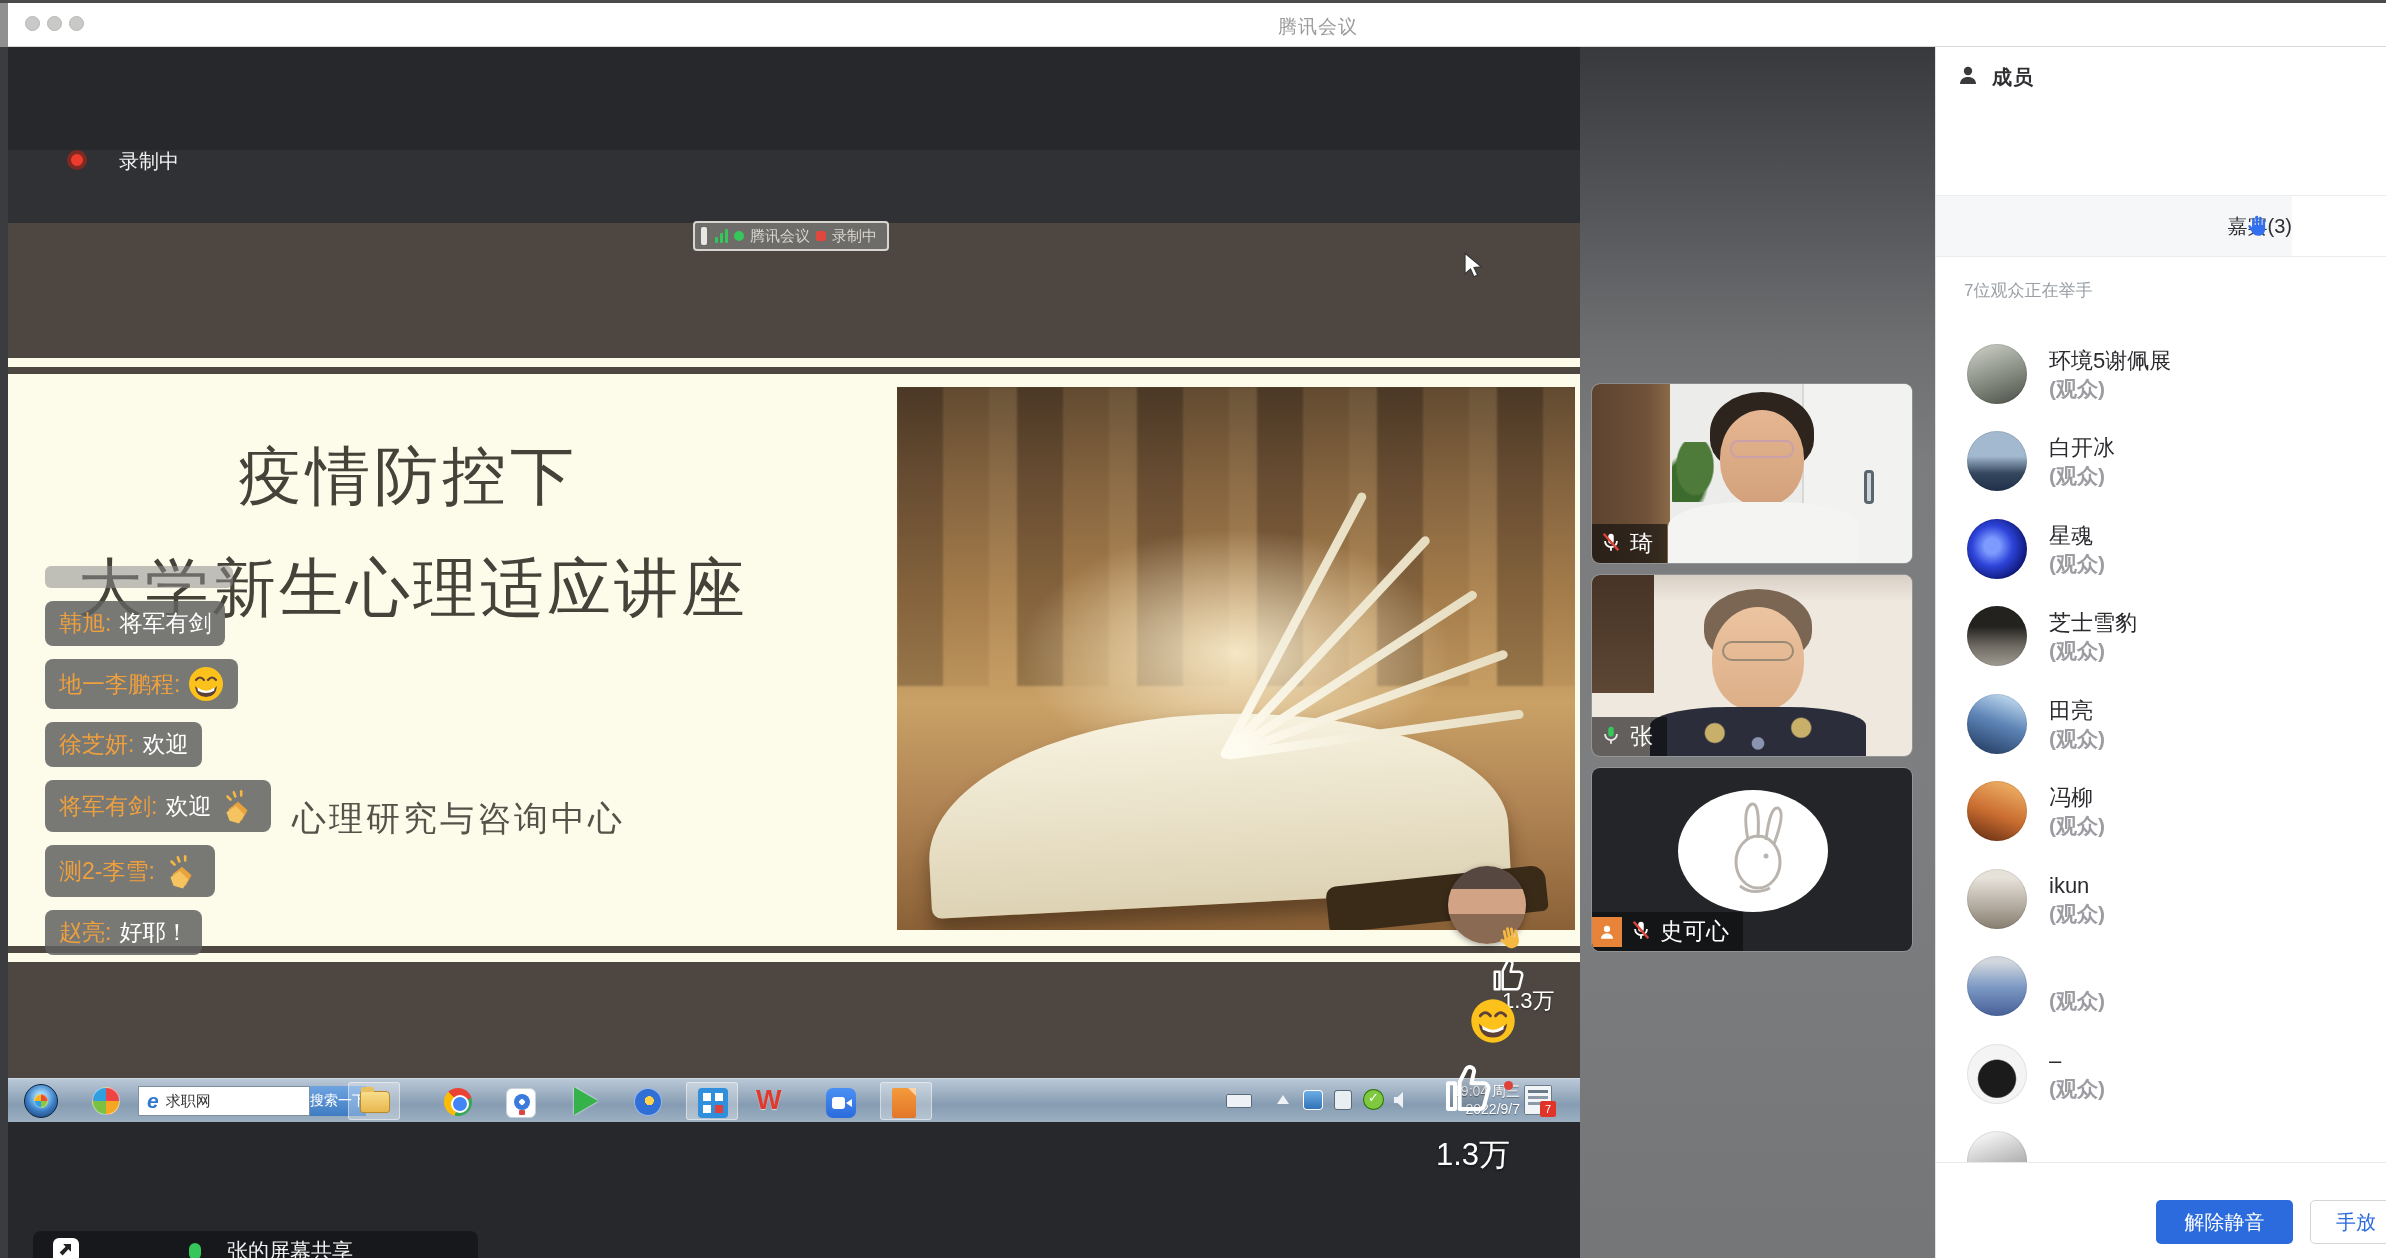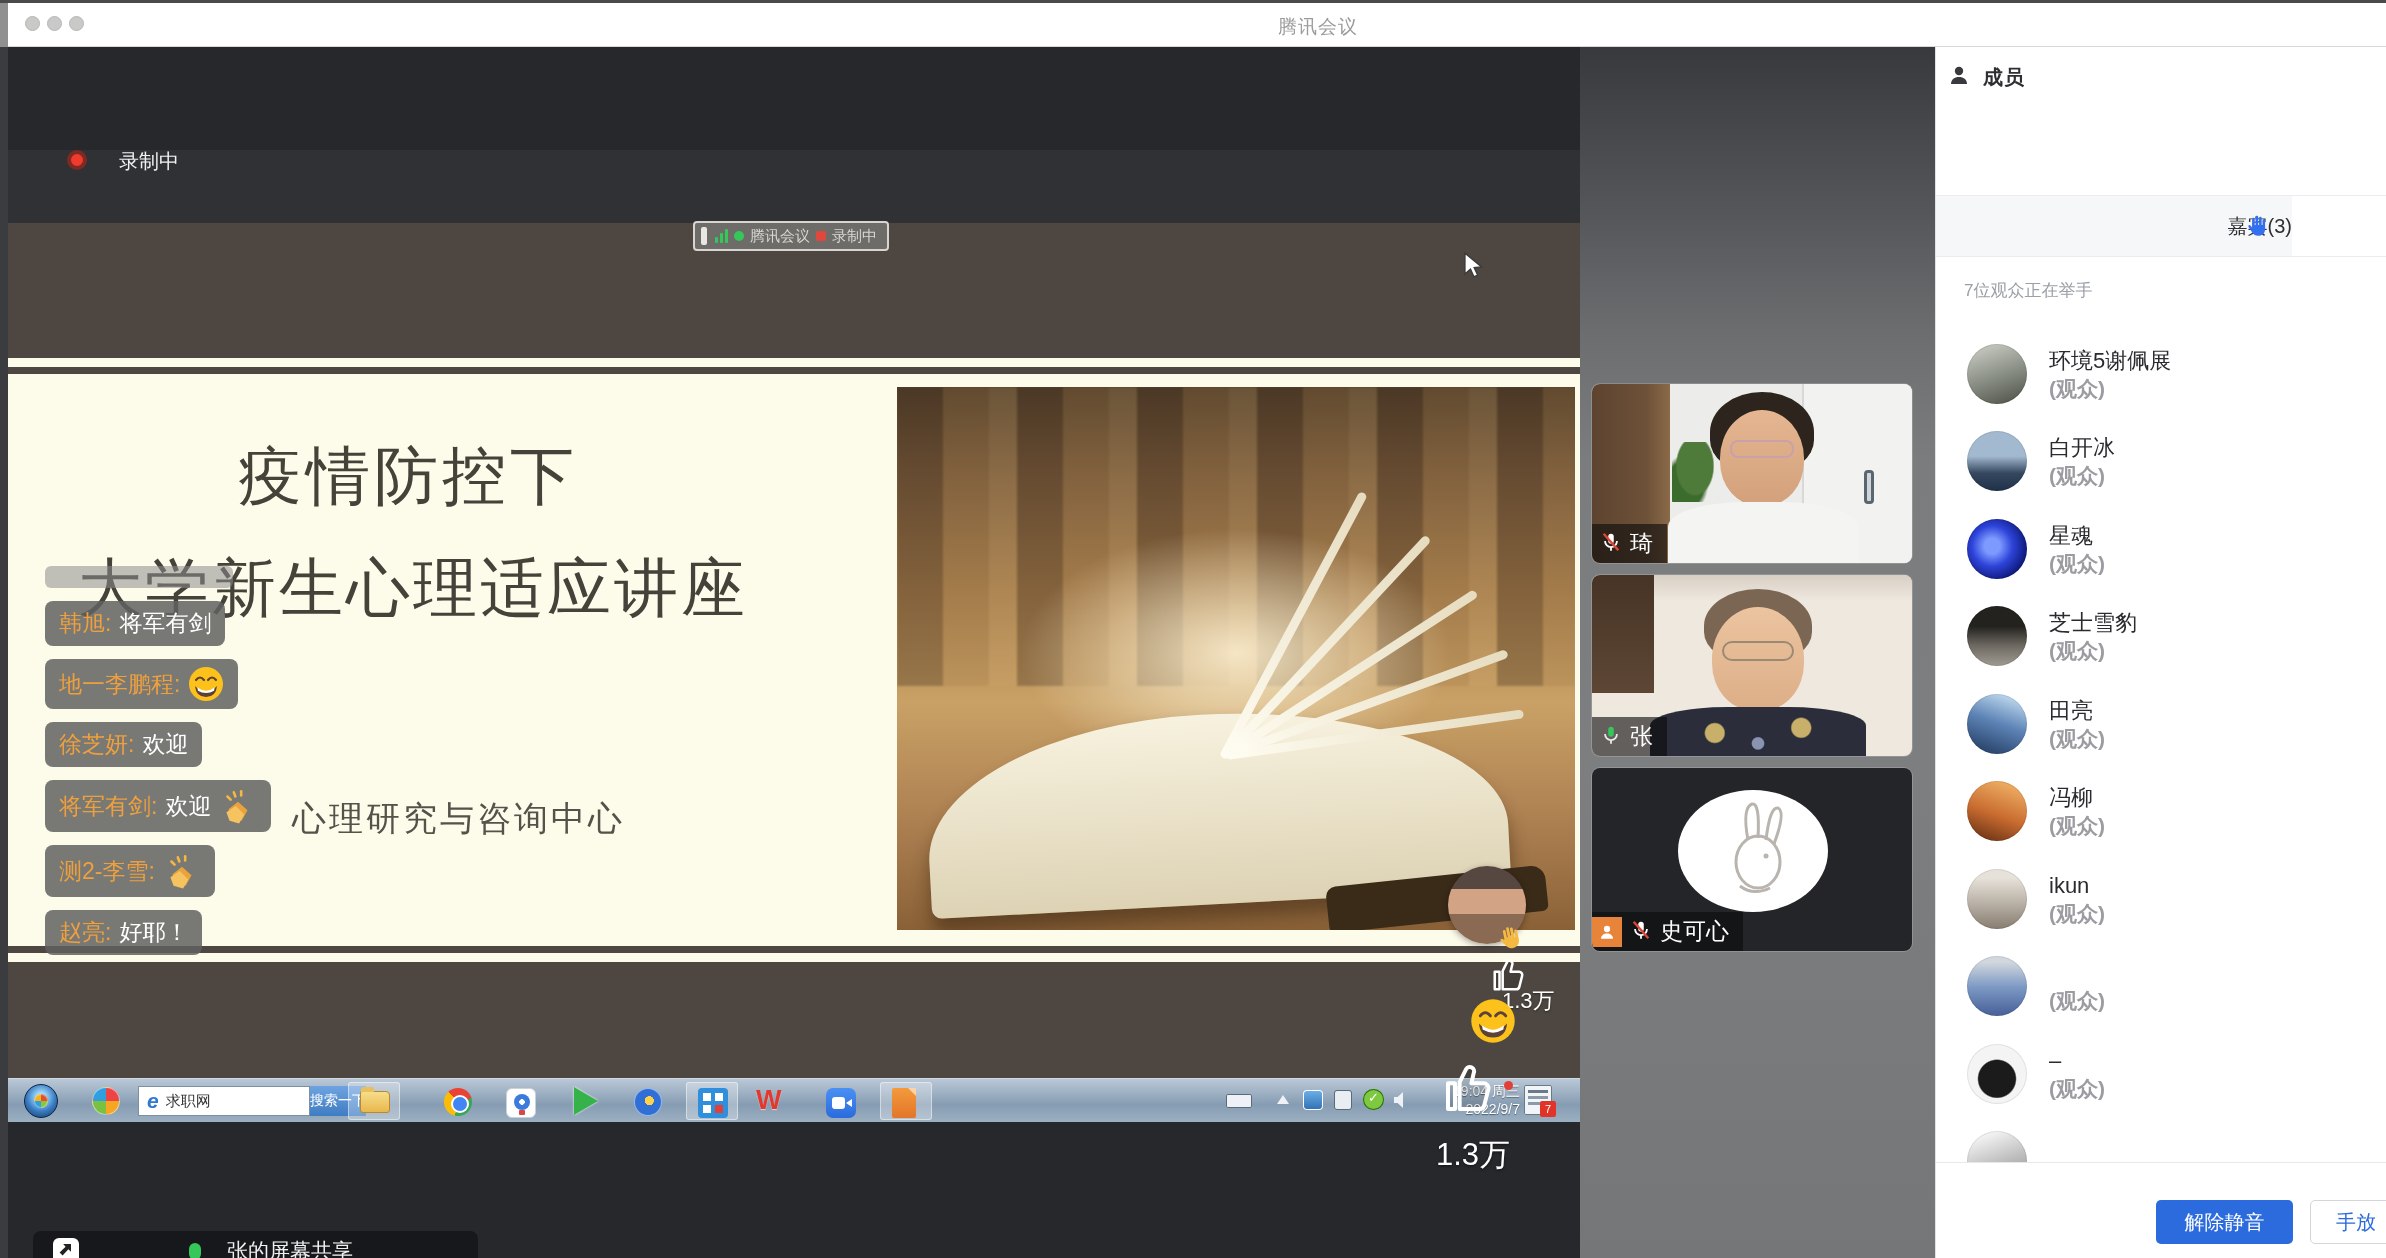--- a/index.html
+++ b/index.html
@@ -160,21 +160,21 @@
   .t2 .glasses{position:absolute;left:130px;top:66px;width:72px;height:20px;border:2px solid #9a8a74;border-radius:10px;}
   .t2 .shirt{position:absolute;left:58px;top:132px;width:216px;height:52px;border-radius:36% 36% 0 0;background:#2b2e3a;
      background-image:radial-gradient(circle at 30% 50%,#c8b06a 0 6%,transparent 7%),radial-gradient(circle at 70% 40%,#c8b06a 0 6%,transparent 7%),radial-gradient(circle at 50% 70%,#8a94b0 0 5%,transparent 6%);}
   .t3 .ellipse{position:absolute;left:86px;top:22px;width:150px;height:122px;border-radius:50%;background:#fff;}
   .tlabel{position:absolute;left:0;bottom:0;display:flex;align-items:center;gap:8px;background:rgba(12,12,12,.62);padding:4px 14px 4px 8px;}
   .tlabel .nm{font-size:23px;color:#fff;}
   .badge-or{width:30px;height:30px;margin:-4px 0 -4px -8px;background:#e8833a;display:flex;align-items:center;justify-content:center;}
 
   
   .panel{left:1935px;top:47px;width:451px;height:1211px;background:#fff;border-left:1px solid #e2e2e2;overflow:hidden;}
-  .p-head{position:absolute;left:0;top:0;width:100%;height:60px;display:flex;align-items:center;gap:12px;padding-left:11px;}
+  .p-head{position:absolute;left:0;top:0;width:100%;height:60px;display:flex;align-items:center;gap:12px;padding-left:20px;}
   .p-title{font-size:20px;color:#2f2f33;font-weight:bold;letter-spacing:1px;}
   .p-search{position:absolute;left:17px;top:76px;width:430px;height:53px;border:1px solid #e0e0e2;border-radius:4px;background:#fff;display:flex;align-items:center;gap:10px;padding:0 12px;}
   .p-search input{border:none;outline:none;font-size:19px;color:#333;width:340px;background:transparent;}
   .p-search input::placeholder{color:#c2c2c8;}
   .p-tabs{position:absolute;left:0;top:148px;width:100%;height:62px;border-top:1px solid #ececee;border-bottom:1px solid #ececee;background:#fff;}
   .p-tab{position:absolute;left:0;top:0;width:356px;height:100%;background:#f5f7f9;display:flex;align-items:center;justify-content:flex-end;gap:10px;}
   .p-tab span{font-size:20px;color:#2f2f33;}
   .p-tab .hand{position:absolute;left:308px;top:17px;}
   .p-note{position:absolute;left:28px;top:232px;font-size:17px;color:#9aa0a6;}
   .p-list{position:absolute;left:0;top:283px;width:100%;}

